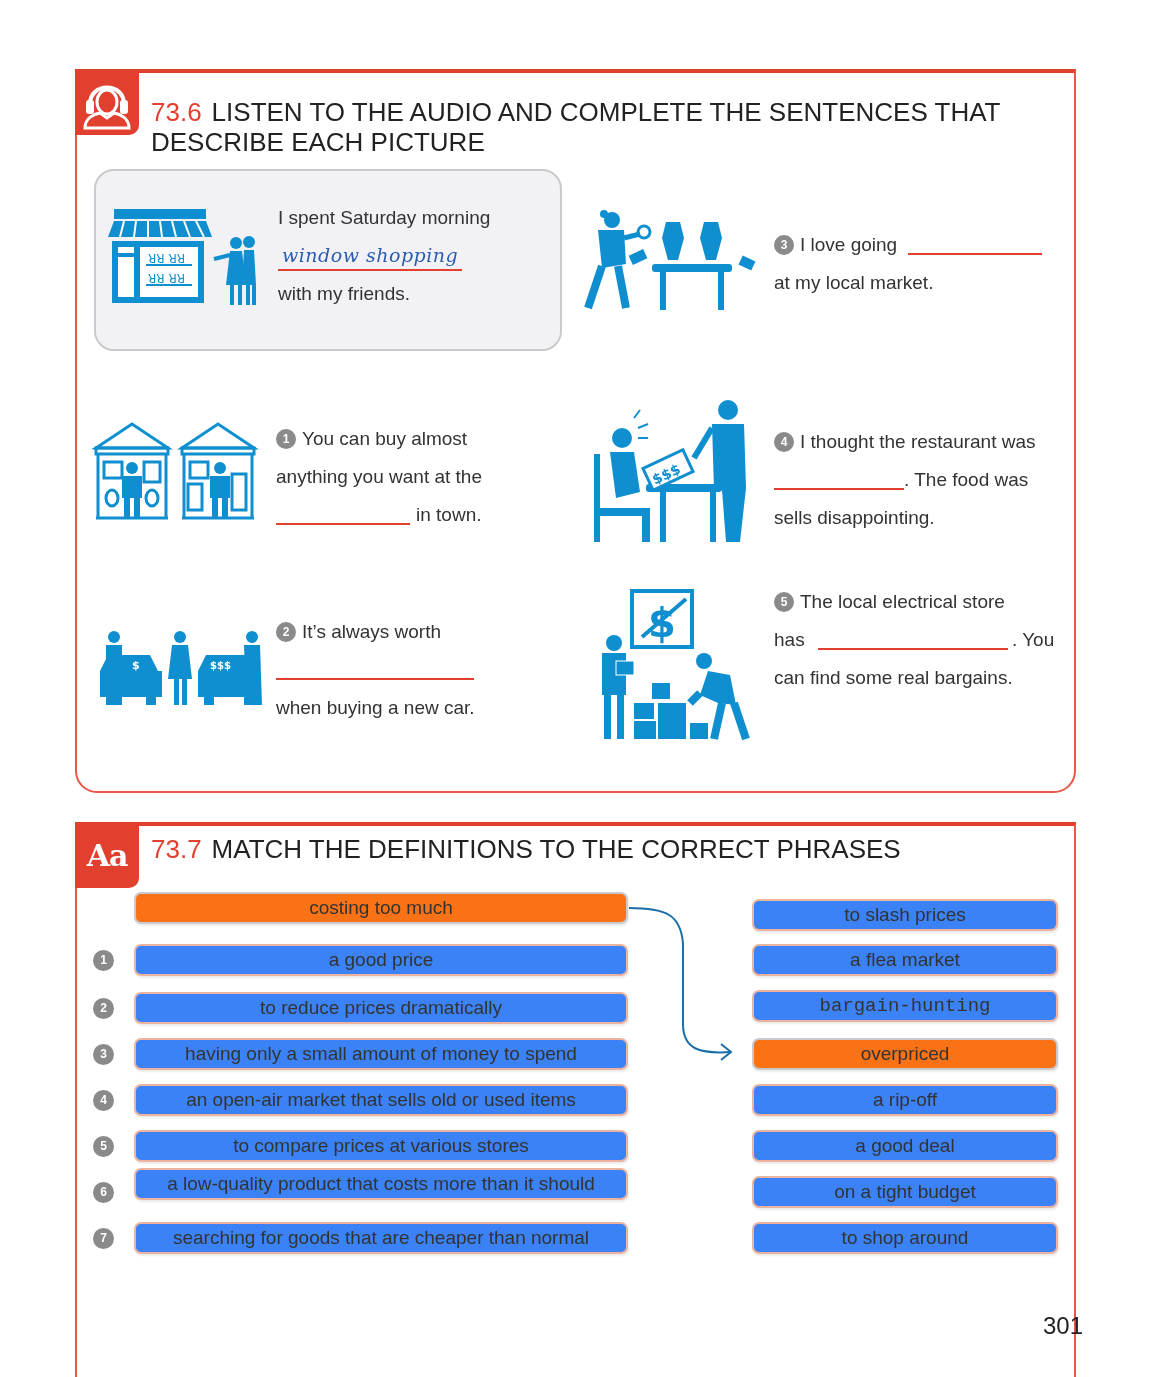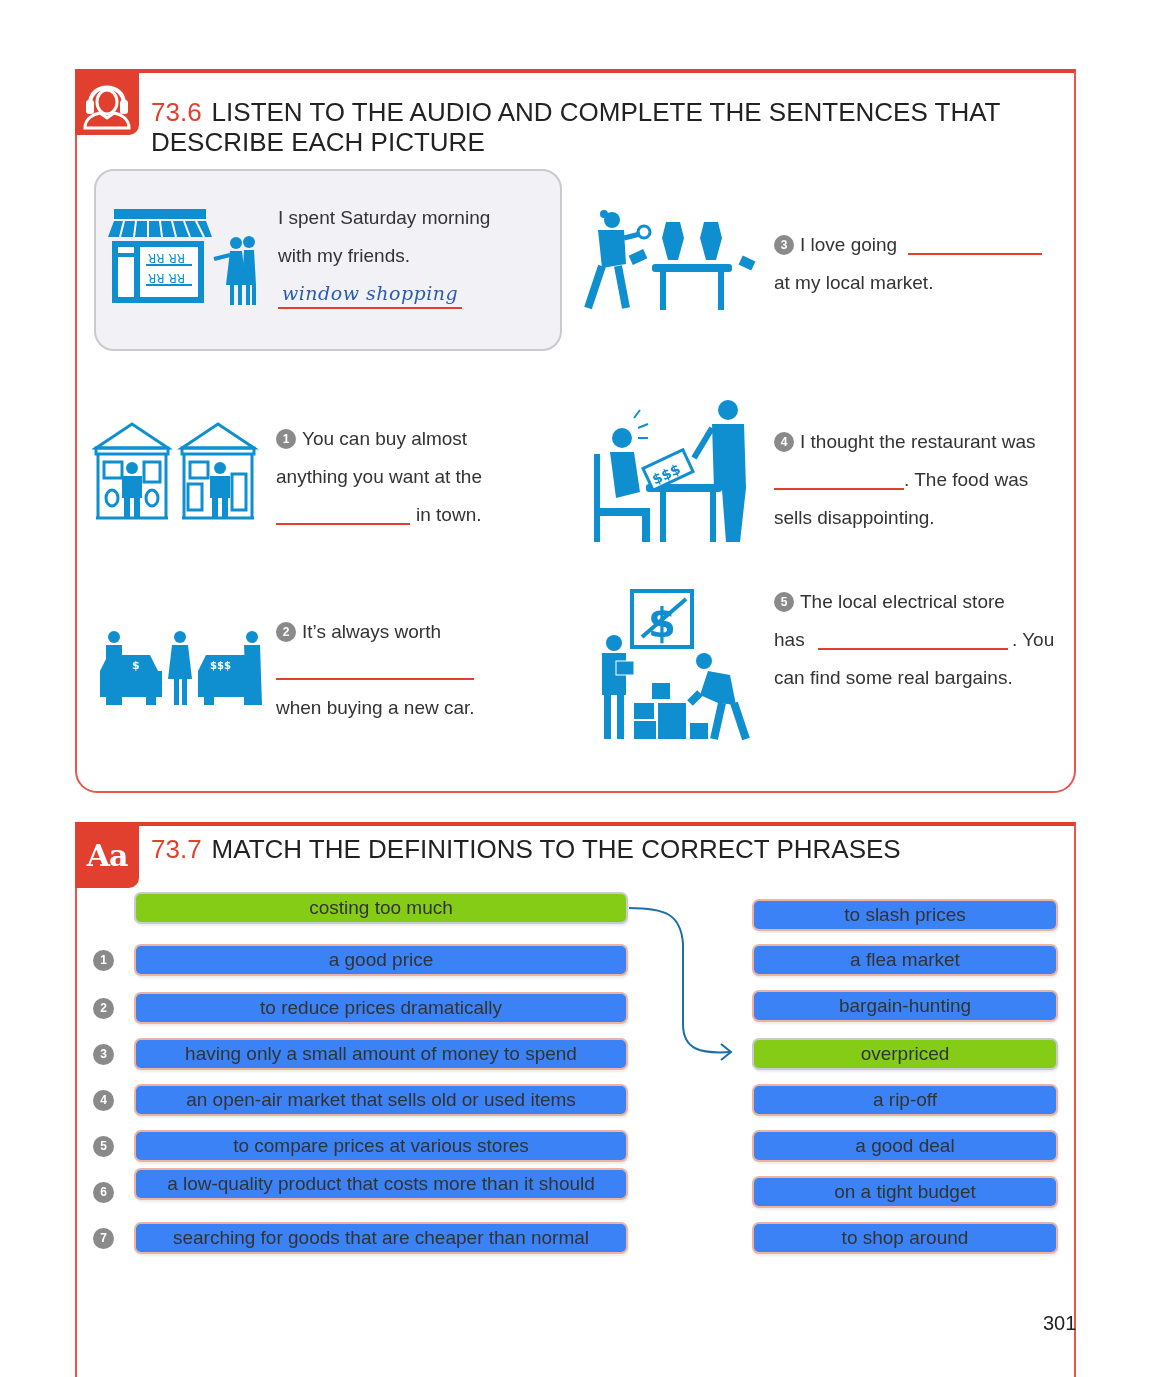--- a/index.html
+++ b/index.html
@@ -24,28 +24,28 @@
     .item { position: absolute; }
     .example-card { position: absolute; left: 17px; top: 96px; width: 468px; height: 182px; background: #f2f2f6; border: 2px solid #c9c9cf; border-radius: 20px; }
     .pic { position: absolute; }
     .sentence { position: absolute; font-family: "Liberation Sans", sans-serif; font-size: 19px; color: #333; line-height: 38px; }
     .num-dot { display: inline-block; width: 20px; height: 20px; border-radius: 50%; background: #8a8a8a; color: #fff; font-size: 12px; font-weight: bold; text-align: center; line-height: 20px; margin-right: 6px; vertical-align: 2px; font-family: "Liberation Sans", sans-serif; }
     .blank { display: inline-block; border-bottom: 2px solid #e2402f; height: 24px; vertical-align: -4px; }
     .answer { font-family: "DejaVu Serif", serif; font-style: italic; color: #2a5db0; font-size: 19px; display: inline-block; border-bottom: 2px solid #e2402f; padding: 0 4px; line-height: 28px; letter-spacing: 0.5px; }
 
     
     .def-box, .phr-box { position: absolute; height: 32px; border-radius: 7px; border: 2px solid #edb39f; background: #3b82f6; font-family: "Liberation Sans", sans-serif; font-size: 19px; color: #333; text-align: center; line-height: 28px; box-shadow: 1px 2px 2px rgba(0,0,0,0.08); }
-    .def-box.example, .phr-box.example { background: #84cc16; border-color: #c9c9cf; }
+    .def-box.example, .phr-box.example { background: #f97316; border-color: #c9c9cf; }
     .def-box { left: 57px; width: 494px; }
     .phr-box { left: 675px; width: 306px; }
     .def-num { position: absolute; left: 16px; width: 21px; height: 21px; border-radius: 50%; background: #8a8a8a; color: #fff; font-size: 12px; font-weight: bold; text-align: center; line-height: 21px; font-family: "Liberation Sans", sans-serif; }
 
     #arrow-svg { position: absolute; left: 548px; top: 78px; }
 
-    .page-number { position: absolute; left: 1043px; top: 1312px; font-family: "Liberation Sans", sans-serif; font-size: 20px; color: #222; }
+    .page-number { position: absolute; left: 1043px; top: 1312px; font-family: "Liberation Sans", sans-serif; font-size: 24px; color: #222; }
   </style>
 </head>
 <body>
 
 <div class="panel" id="panel-736">
   <div class="badge">
     <svg width="54" height="56" viewBox="0 0 54 56">
       <path d="M10 30 C10 8 44 8 44 30" fill="none" stroke="#fff" stroke-width="4"></path>
       <rect x="6" y="26" width="8" height="14" rx="3" fill="#fff"></rect>
       <rect x="40" y="26" width="8" height="14" rx="3" fill="#fff"></rect>
@@ -74,22 +74,22 @@
       <path d="M124 46 L136 46 L140 80 L120 80 Z" fill="#0f8fd0"></path>
       <path d="M138 45 L148 45 L150 80 L136 80 Z" fill="#0f8fd0"></path>
       <path d="M124 50 L108 54" stroke="#0f8fd0" stroke-width="4"></path>
       <rect x="124" y="80" width="4" height="20" fill="#0f8fd0"></rect>
         <rect x="132" y="80" width="4" height="20" fill="#0f8fd0"></rect>
       <rect x="140" y="80" width="4" height="20" fill="#0f8fd0"></rect>
         <rect x="146" y="80" width="4" height="20" fill="#0f8fd0"></rect>
     </svg>
     <div class="sentence" style="left:182px;top:28px;">
       <div>I spent Saturday morning</div>
+      <div><span class="answer">window shopping</span></div>
       <div>with my friends.</div>
-      <div><span class="answer">window shopping</span></div>
     </div>
   </div>
 
   <div class="item" style="left:503px;top:135px;width:480px;height:110px">
     <svg class="pic" style="left:0;top:0" width="180" height="104" viewBox="0 0 180 104">
       <circle cx="32" cy="12" r="8" fill="#0f8fd0"></circle>
         <circle cx="24" cy="6" r="4" fill="#0f8fd0"></circle>
       <path d="M18 22 L44 22 L46 56 L22 60 Z" fill="#0f8fd0"></path>
       <path d="M22 58 L8 100 M38 58 L46 100" stroke="#0f8fd0" stroke-width="8"></path>
       <path d="M44 30 L60 26" stroke="#0f8fd0" stroke-width="5"></path>
@@ -241,21 +241,21 @@
       <div class="def-num" style="top: 310px;">5</div>
       <div class="def-box" style="top: 304px;">to compare prices at various stores</div>
       <div class="def-num" style="top: 356px;">6</div>
       <div class="def-box" style="top: 342px;">a low-quality product that costs more than it should</div>
       <div class="def-num" style="top: 402px;">7</div>
       <div class="def-box" style="top: 396px;">searching for goods that are cheaper than normal</div>
     </div>
   <div id="phrases">
       <div class="phr-box" style="top: 73px;">to slash prices</div>
       <div class="phr-box" style="top: 118px;">a flea market</div>
-      <div class="phr-box" style="top: 164px;">bargain-hunting</div>
+      <div class="phr-box" style="top: 164px; font-family: Liberation Mono, monospace;">bargain-hunting</div>
       <div class="phr-box example" style="top: 212px;">overpriced</div>
       <div class="phr-box" style="top: 258px;">a rip-off</div>
       <div class="phr-box" style="top: 304px;">a good deal</div>
       <div class="phr-box" style="top: 350px;">on a tight budget</div>
       <div class="phr-box" style="top: 396px;">to shop around</div>
     </div>
 
   <svg id="arrow-svg" width="112" height="160" viewBox="0 0 112 160">
     <path d="M4 4 C40 4 56 10 58 40 L58 120 C58 146 76 150 106 148" fill="none" stroke="#1b6ea8" stroke-width="2"></path>
     <path d="M96 140 L106 148 L96 156" fill="none" stroke="#1b6ea8" stroke-width="2"></path>

